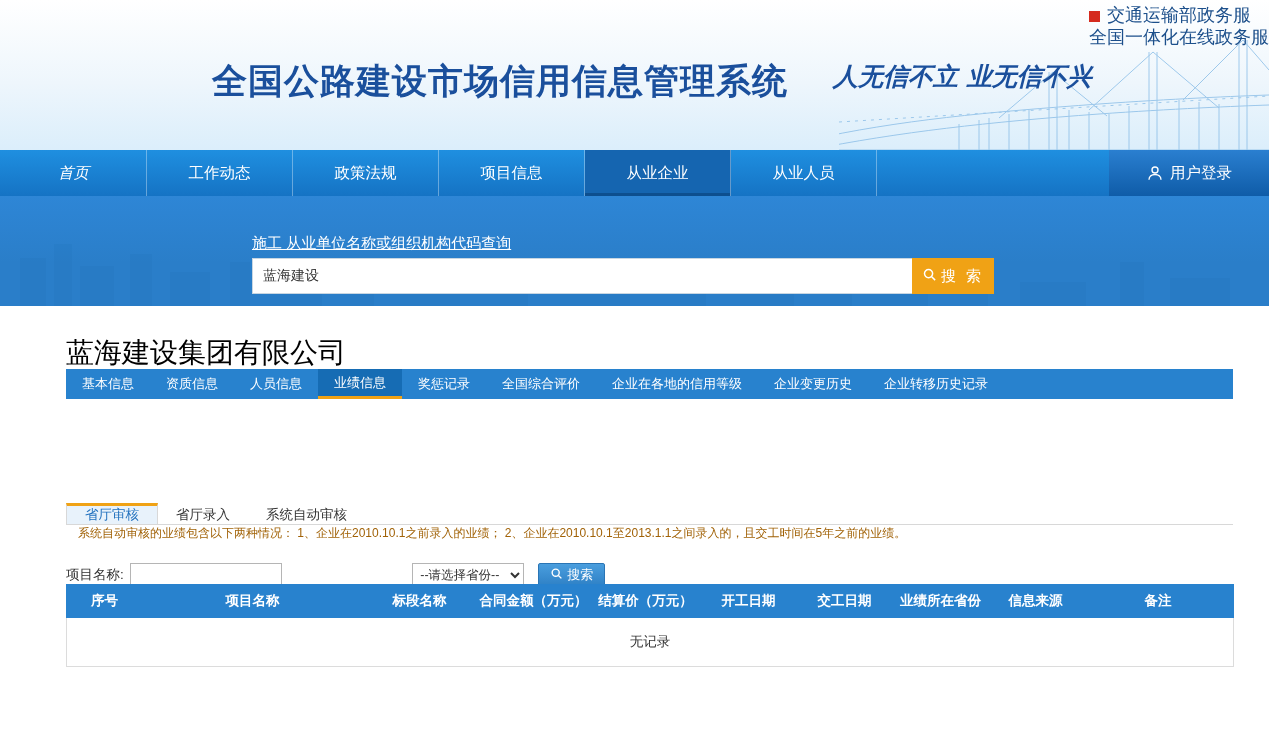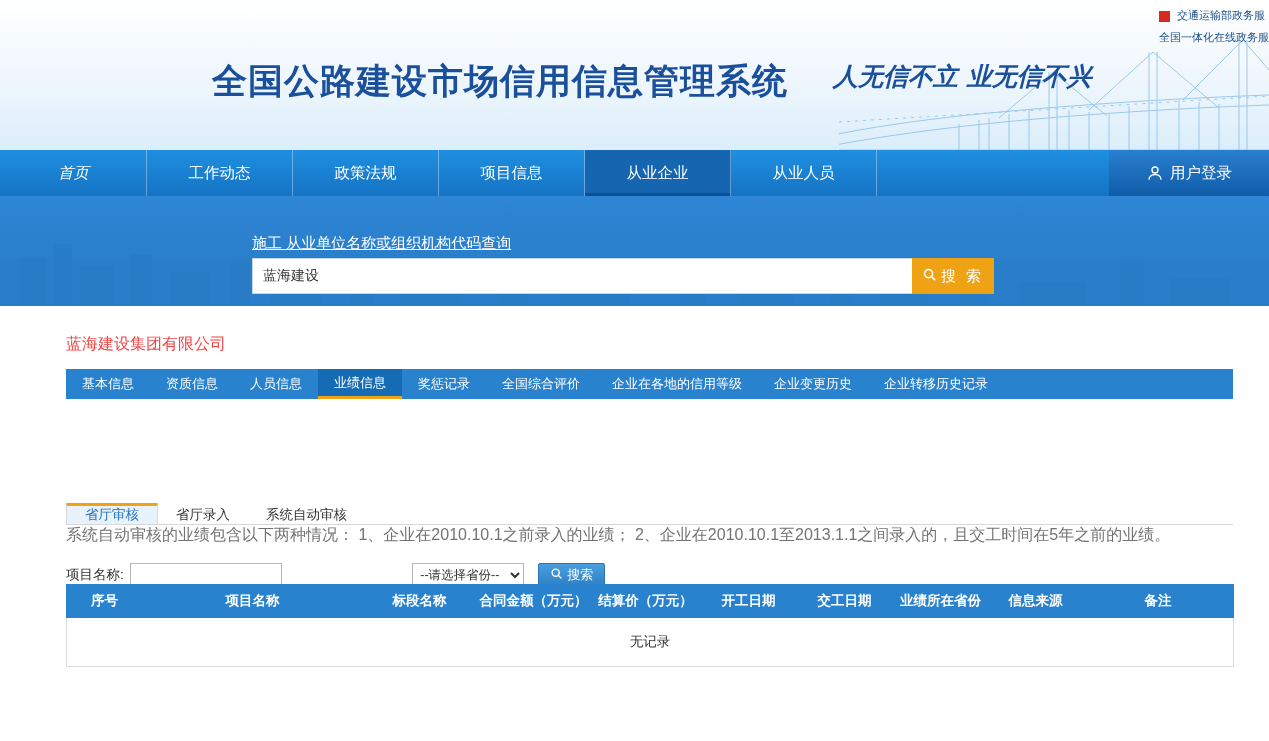--- a/index.html
+++ b/index.html
@@ -29,21 +29,21 @@
     top: 0;
     width: 430px;
     height: 150px;
     opacity: 0.85;
   }
   .gov-links {
     position: absolute;
     right: 0px;
     top: 4px;
     text-align: left;
-    font-size: 11px;
+    font-size: 18px;
     color: #1c4f8b;
     line-height: 22px;
     z-index: 5;
   }
   .gov-links .row1 { white-space: nowrap; }
   .gov-links .row2 { white-space: nowrap; }
   .gov-square {
     display: inline-block;
     width: 11px;
     height: 11px;
@@ -170,22 +170,22 @@
   
   .content {
     position: relative;
     padding: 0;
     background: #ffffff;
   }
   .company-name {
     position: absolute;
     left: 66px;
     top: 28px;
-    font-size: 16px;
-    color: #ef4444;
+    font-size: 28px;
+    color: #000000;
   }
 
   .tabs-bar {
     position: absolute;
     left: 66px;
     top: 63px;
     width: 1167px;
     height: 30px;
     background: #2882ce;
     display: flex;
@@ -231,24 +231,24 @@
     background: #e8f2fb;
     color: #1f6fbd;
     border-top: 3px solid #f0a215;
     border-left: 1px solid #d8d8d8;
     border-right: 1px solid #d8d8d8;
     background-clip: padding-box;
   }
 
   .notice {
     position: absolute;
-    left: 66px;
+    left: 78px;
     top: 219px;
-    font-size: 16px;
-    color: #737373;
+    font-size: 12px;
+    color: #a16207;
     white-space: nowrap;
   }
 
   .filter-row {
     position: absolute;
     left: 66px;
     top: 242px;
     display: flex;
     align-items: center;
     gap: 0px;

